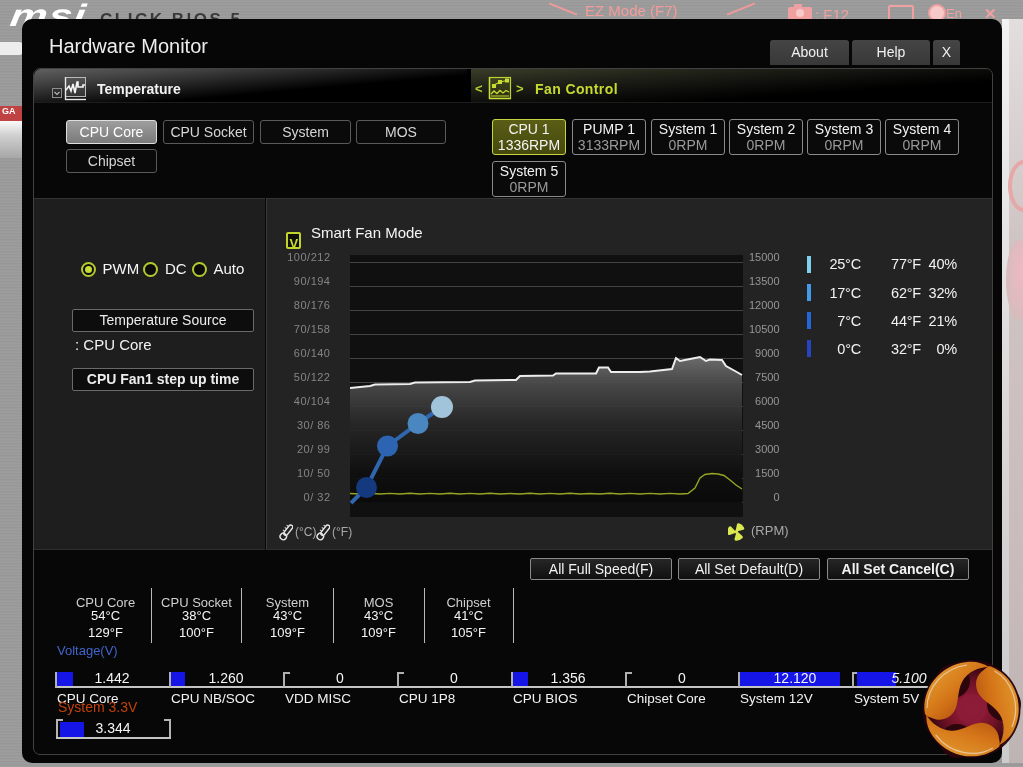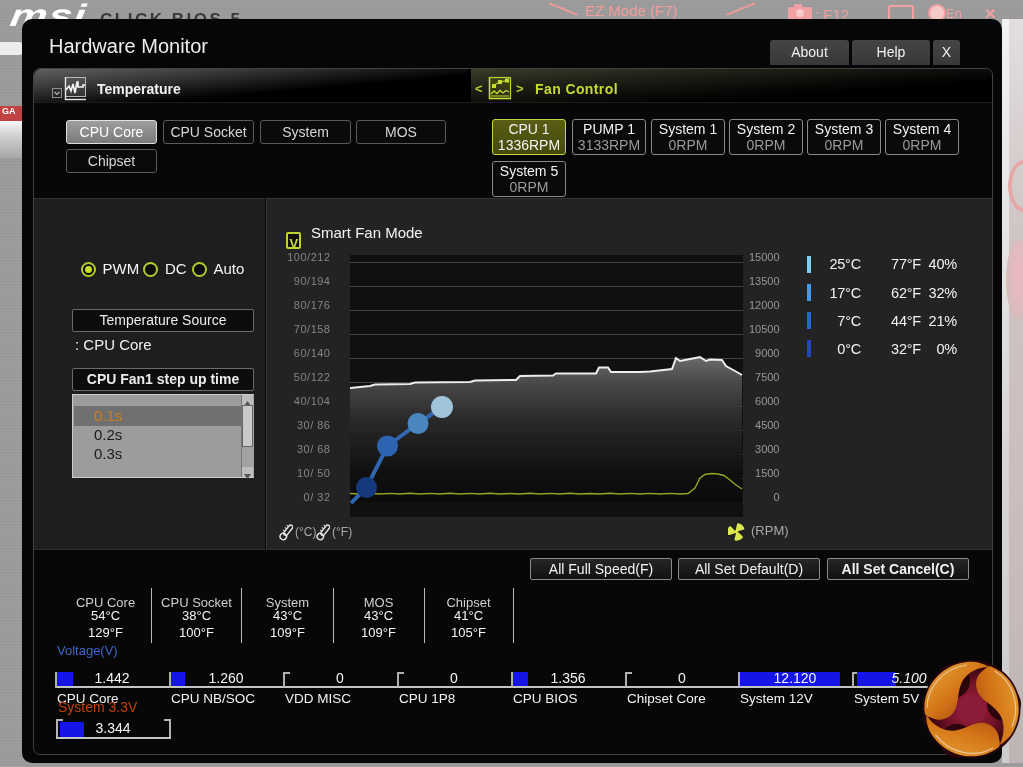--- a/index.html
+++ b/index.html
@@ -120,34 +120,20 @@
       <div class="a radiodot" style="left:62.5px;top:246.5px;"></div>
     <div class="a rlab" style="left:80.5px;top:241px;">PWM</div>
     <div class="a radio" style="left:121px;top:242.5px;"></div>
     <div class="a rlab" style="left:143px;top:241px;">DC</div>
     <div class="a radio" style="left:169.5px;top:242.5px;"></div>
     <div class="a rlab" style="left:191.5px;top:241px;">Auto</div>
 
     <div class="a hdrbtn" style="left:50px;top:290px;">Temperature Source</div>
     <div class="a" style="left:53px;top:318px;width:120px;height:16px;color:#f2f2f2;font-size:15px;line-height:16px;">: CPU Core</div>
     <div class="a hdrbtn" style="left:50px;top:349px;font-weight:bold;">CPU Fan1 step up time</div>
-    <div class="a" id="list">
-      <div class="a" style="left:1px;top:11px;width:167px;height:20px;background:#707070;"></div>
-      <div class="a" style="left:21px;top:13px;width:60px;height:16px;color:#cc7d1e;font-size:15px;line-height:16px;">0.1s</div>
-      <div class="a" style="left:21px;top:32px;width:60px;height:16px;color:#1a1a1a;font-size:15px;line-height:16px;">0.2s</div>
-      <div class="a" style="left:21px;top:51px;width:60px;height:16px;color:#1a1a1a;font-size:15px;line-height:16px;">0.3s</div>
-      <div class="a" style="left:168px;top:0;width:12px;height:82px;background:#a2a2a2;border-left:1px solid #777;"></div>
-      <div class="a" style="left:169px;top:0;width:11px;height:10px;background:#bdbdbd;"><svg width="11" height="10">
-            <path d="M5.5 2 L2 7 L9 7 Z" fill="#555"></path>
-          </svg></div>
-      <div class="a" style="left:169px;top:10px;width:11px;height:42px;background:#c9c9c9;border:1px solid #666;box-sizing:border-box;"></div>
-      <div class="a" style="left:169px;top:72px;width:11px;height:10px;background:#bdbdbd;"><svg width="11" height="10">
-            <path d="M5.5 8 L2 3 L9 3 Z" fill="#555"></path>
-          </svg></div>
-    </div>
 
     <div class="a" id="sfcheck"><svg width="15" height="17">
           <text x="1.5" y="13.5" fill="#c8dc34" font-size="13" font-weight="bold" font-family="Liberation Sans">V</text>
         </svg></div>
     <div class="a" style="left:289px;top:205px;width:160px;height:17px;color:#f5f5f5;font-size:15px;line-height:17px;">Smart Fan Mode</div>
 
     <div class="a" id="chart">
       <svg width="393" height="267" viewBox="0 0 393 267">
         <defs>
           <linearGradient id="ag" x1="0" y1="0" x2="0" y2="1">
@@ -184,21 +170,21 @@
     </div>
 
     <div class="a yl" style="top:237.5px;">100/212</div>
     <div class="a yl" style="top:261.5px;">90/194</div>
     <div class="a yl" style="top:285.5px;">80/176</div>
     <div class="a yl" style="top:309.5px;">70/158</div>
     <div class="a yl" style="top:333.5px;">60/140</div>
     <div class="a yl" style="top:357.5px;">50/122</div>
     <div class="a yl" style="top:381.5px;">40/104</div>
     <div class="a yl" style="top:405.5px;">30/ 86</div>
-    <div class="a yl" style="top:429.5px;">30/ 68</div>
+    <div class="a yl" style="top:429.5px;">20/ 99</div>
     <div class="a yl" style="top:453.5px;">10/ 50</div>
     <div class="a yl" style="top:477.5px;">0/ 32</div>
     <div class="a yr" style="top:237.5px;">15000</div>
     <div class="a yr" style="top:261.5px;">13500</div>
     <div class="a yr" style="top:285.5px;">12000</div>
     <div class="a yr" style="top:309.5px;">10500</div>
     <div class="a yr" style="top:333.5px;">9000</div>
     <div class="a yr" style="top:357.5px;">7500</div>
     <div class="a yr" style="top:381.5px;">6000</div>
     <div class="a yr" style="top:405.5px;">4500</div>

